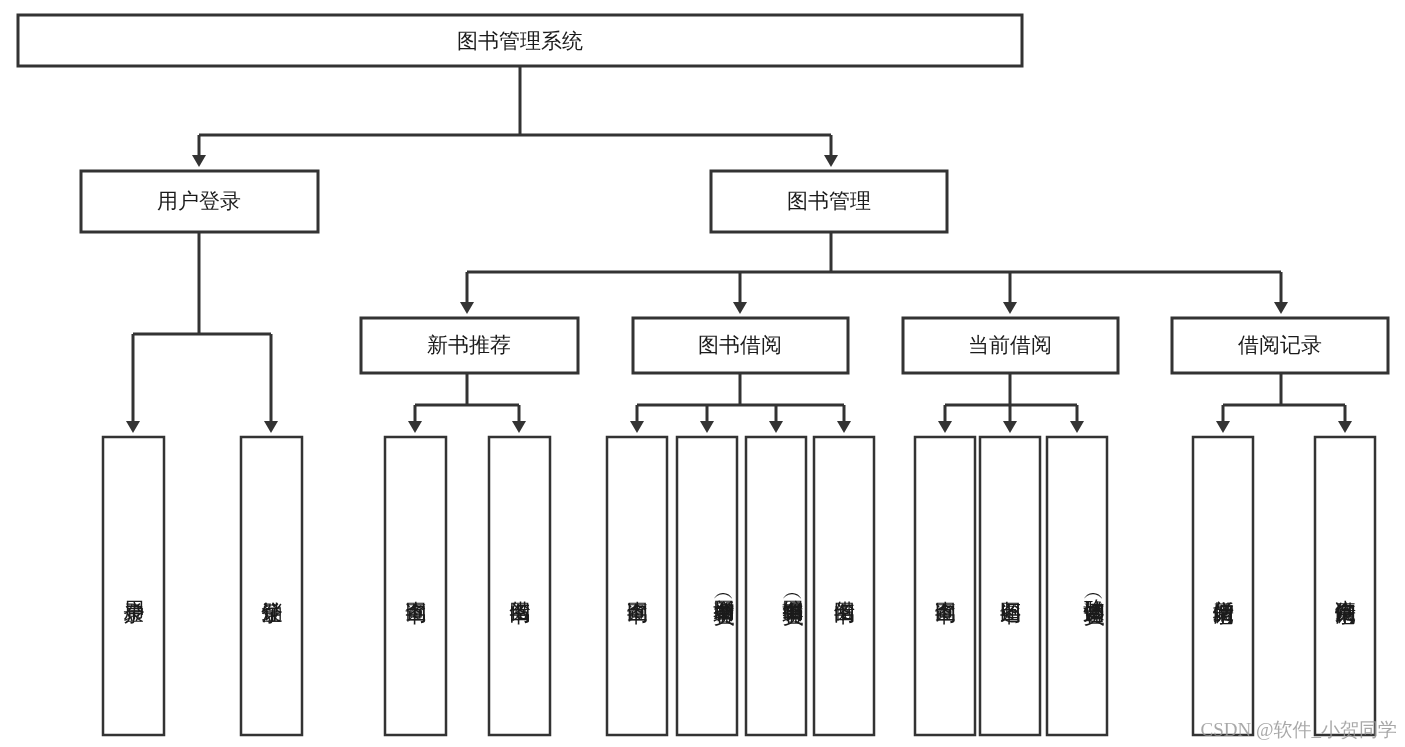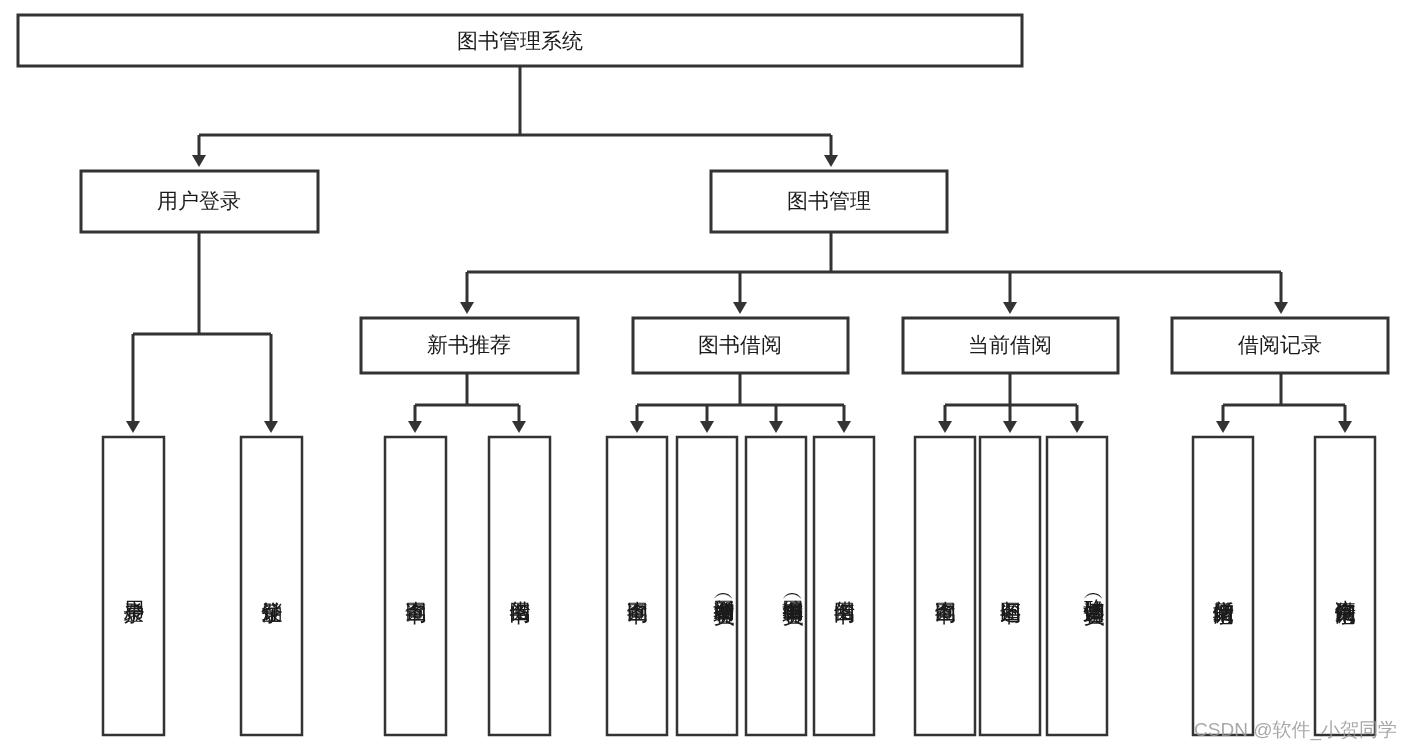--- a/index.html
+++ b/index.html
@@ -64,21 +64,21 @@
     line-height: 1.28;
     color: #1b1b1b;
     letter-spacing: 1px;
     white-space: nowrap;
     pointer-events: none;
   }
   .watermark {
     position: absolute;
     right: 8px;
     bottom: 4px;
-    font-family: Liberation Sans, sans-serif;
+    font-family: Liberation Serif, serif;
     font-size: 19px;
     color: #9a9a9a;
     opacity: 0.85;
     white-space: nowrap;
   }
 </style>
 </head>
 <body>
 
 <div id="diagram-root">

